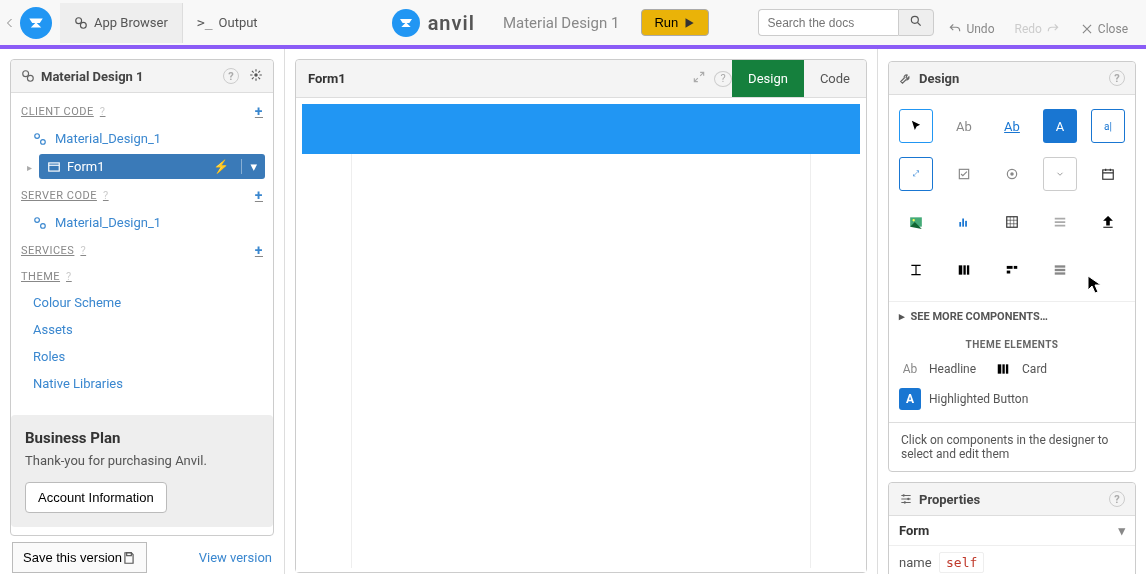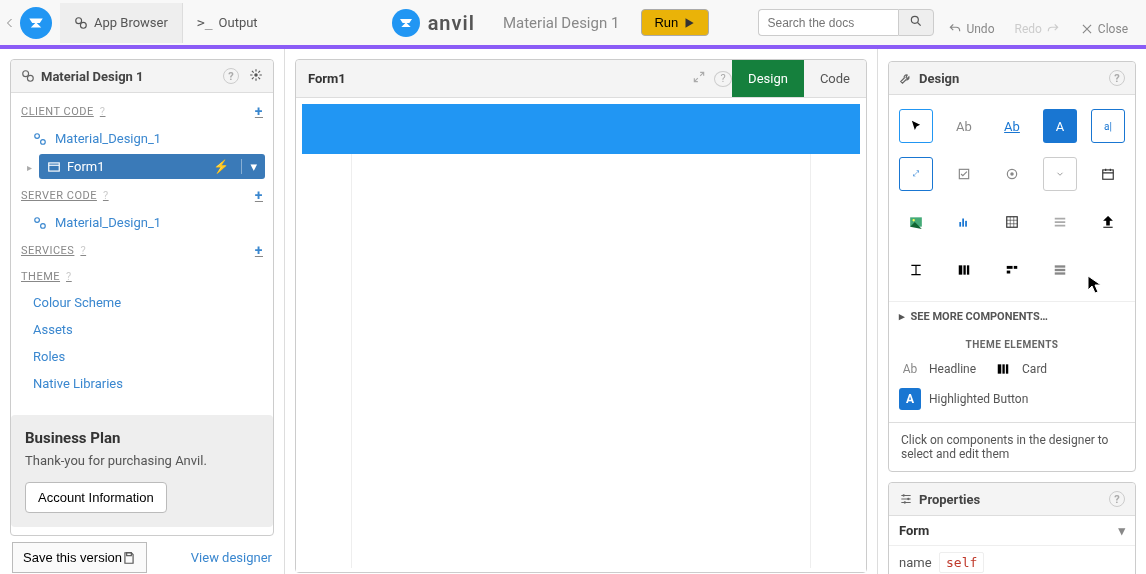--- a/index.html
+++ b/index.html
@@ -253,21 +253,21 @@
     </div>
 
     <div class="left-footer">
       <button class="save-btn">
         <span>Save this version</span>
         <svg class="i" viewBox="0 0 24 24">
             <path d="M5 3h11l3 3v15H5z" fill="none" stroke="#555" stroke-width="2"></path>
             <rect x="8" y="3" width="8" height="5" fill="none" stroke="#555" stroke-width="2"></rect>
           </svg>
       </button>
-      <span class="history-link">View designer</span>
+      <span class="history-link">View version</span>
     </div>
   </div>
 
   <div class="col center-col">
     <div class="panel center-panel">
       <div class="center-header">
         <span class="center-title">Form1</span>
         <div class="center-header-actions">
           <span class="expand-icon">
             <svg class="i" viewBox="0 0 24 24">

